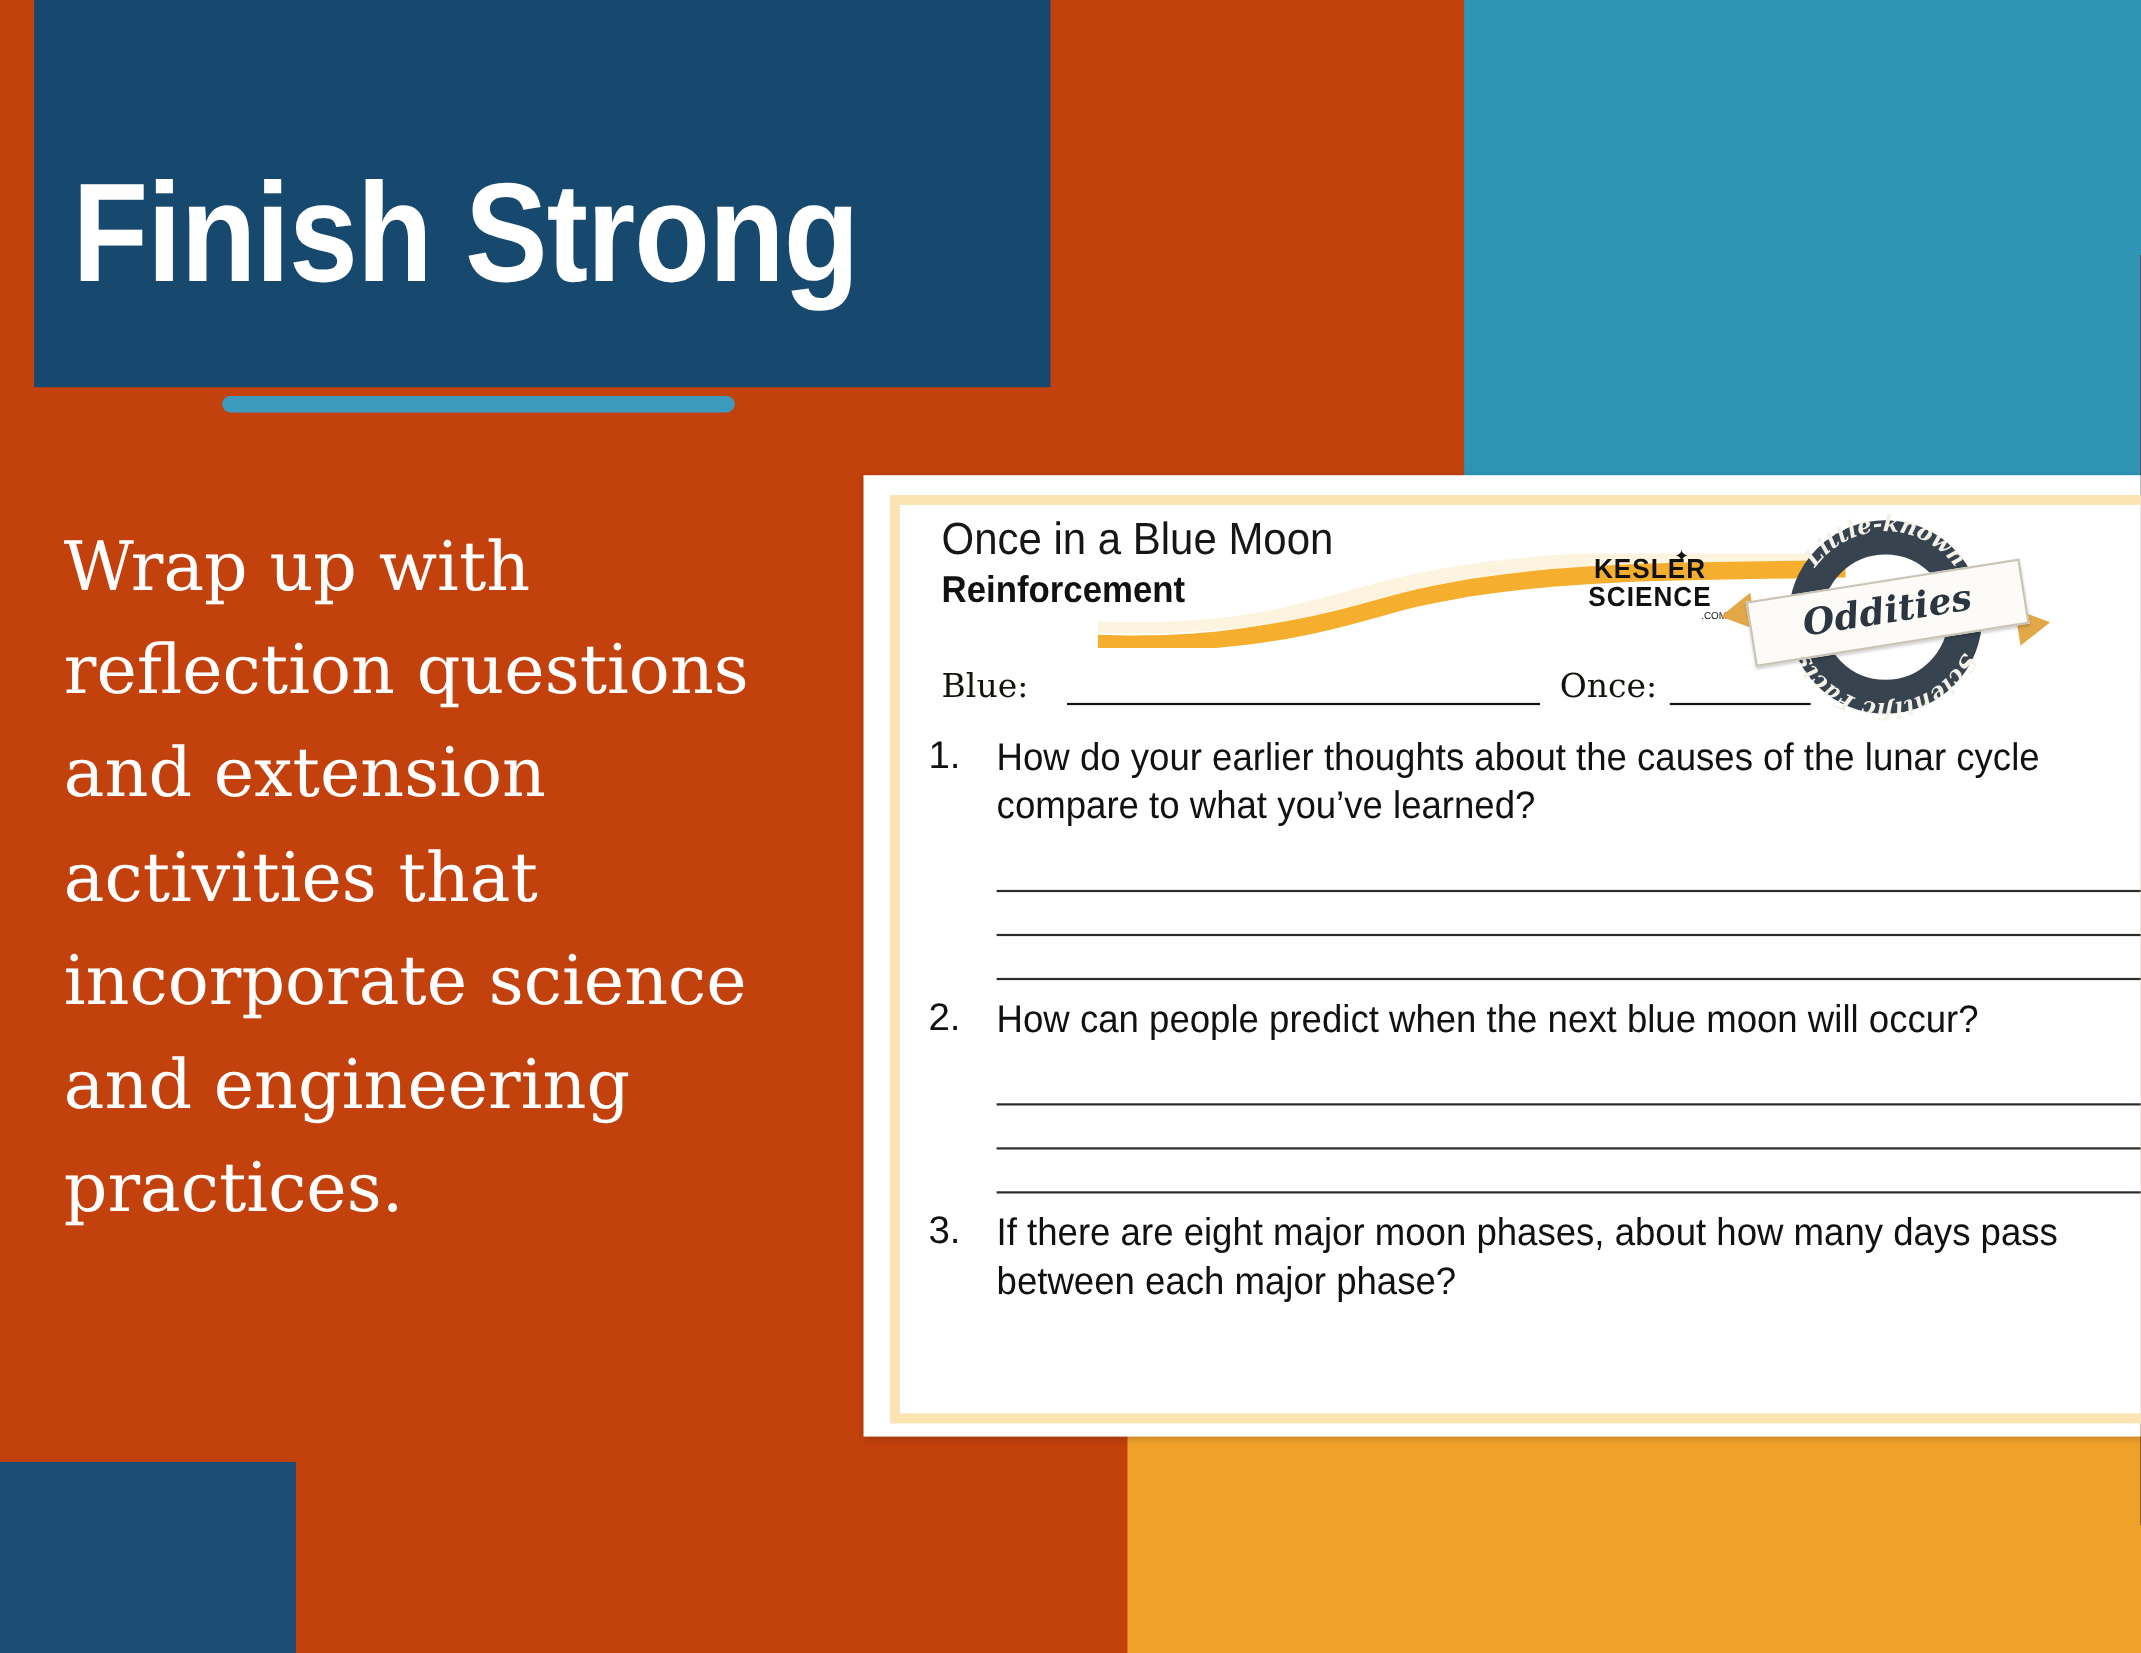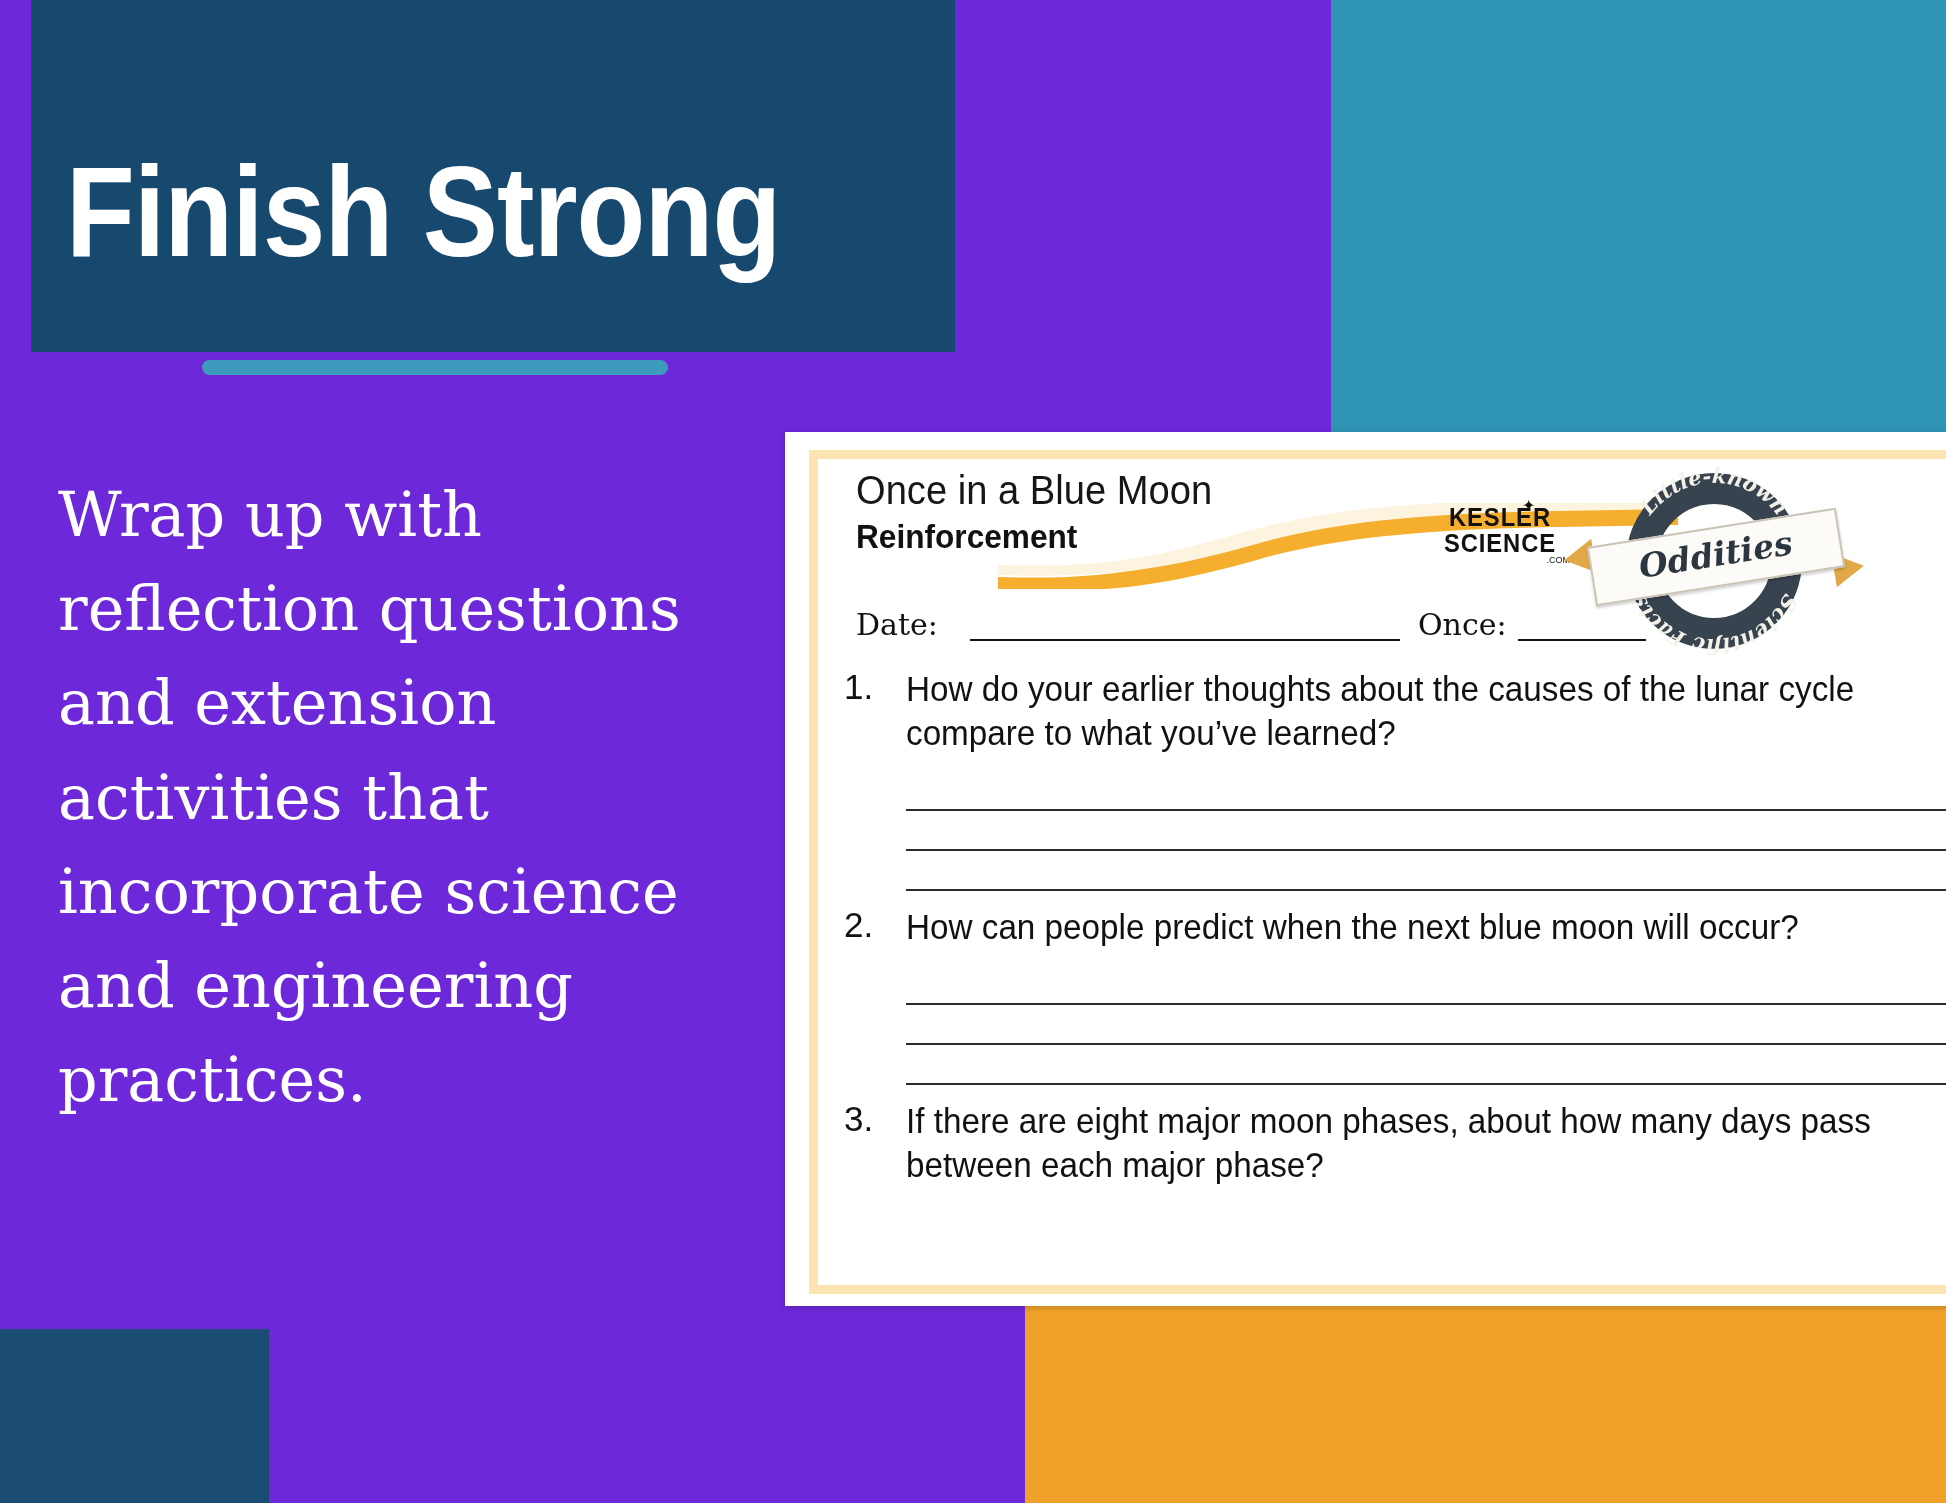--- a/index.html
+++ b/index.html
@@ -1,19 +1,19 @@
 <!DOCTYPE html>
 <html><head>
 <meta charset="utf-8">
 <style>
   html,body{margin:0;padding:0;background:#0E3A58;}
   body{width:1946px;height:1503px;position:relative;overflow:hidden;
        font-family:"Liberation Sans",sans-serif;}
 
-  .slide{position:absolute;inset:0;background:#6d28d9;}
+  .slide{position:absolute;inset:0;background:#c2410c;}
 
   
   .blk{position:absolute;}
   .blk-teal-top   {left:1331px;top:0;width:615px;height:612px;background:#3094B5;}
   .blk-orange-right{left:1025px;top:803px;width:921px;height:700px;background:#F0A129;}
   .blk-titlepanel {left:31px;top:0;width:924px;height:352px;background:#17496F;}
   .blk-bottomleft {left:0;top:1329px;width:269px;height:174px;background:#1B4C73;}
 
   
   .title{position:absolute;left:66px;top:148px;width:880px;
@@ -149,21 +149,21 @@
             </svg>
             <div class="tail tail-l"></div>
             <div class="tail tail-r"></div>
             <div class="ribbon">
               <span>Oddities</span>
             </div>
           </div>
         </div>
 
         <div class="ws-namerow">
-          <span class="lbl" style="left:38px;top:6px;">Date:</span>
+          <span class="lbl" style="left:38px;top:6px;">Blue:</span>
           <span class="rule" style="left:152px;top:38px;width:430px;"></span>
           <span class="lbl" style="left:600px;top:6px;">Once:</span>
           <span class="rule" style="left:700px;top:38px;width:128px;"></span>
         </div>
 
         <div class="q">
           <div class="q-row">
             <div class="q-num">1.</div>
             <div class="q-text">How do your earlier thoughts about the causes of the lunar cycle compare to what you’ve learned?</div>
           </div>

